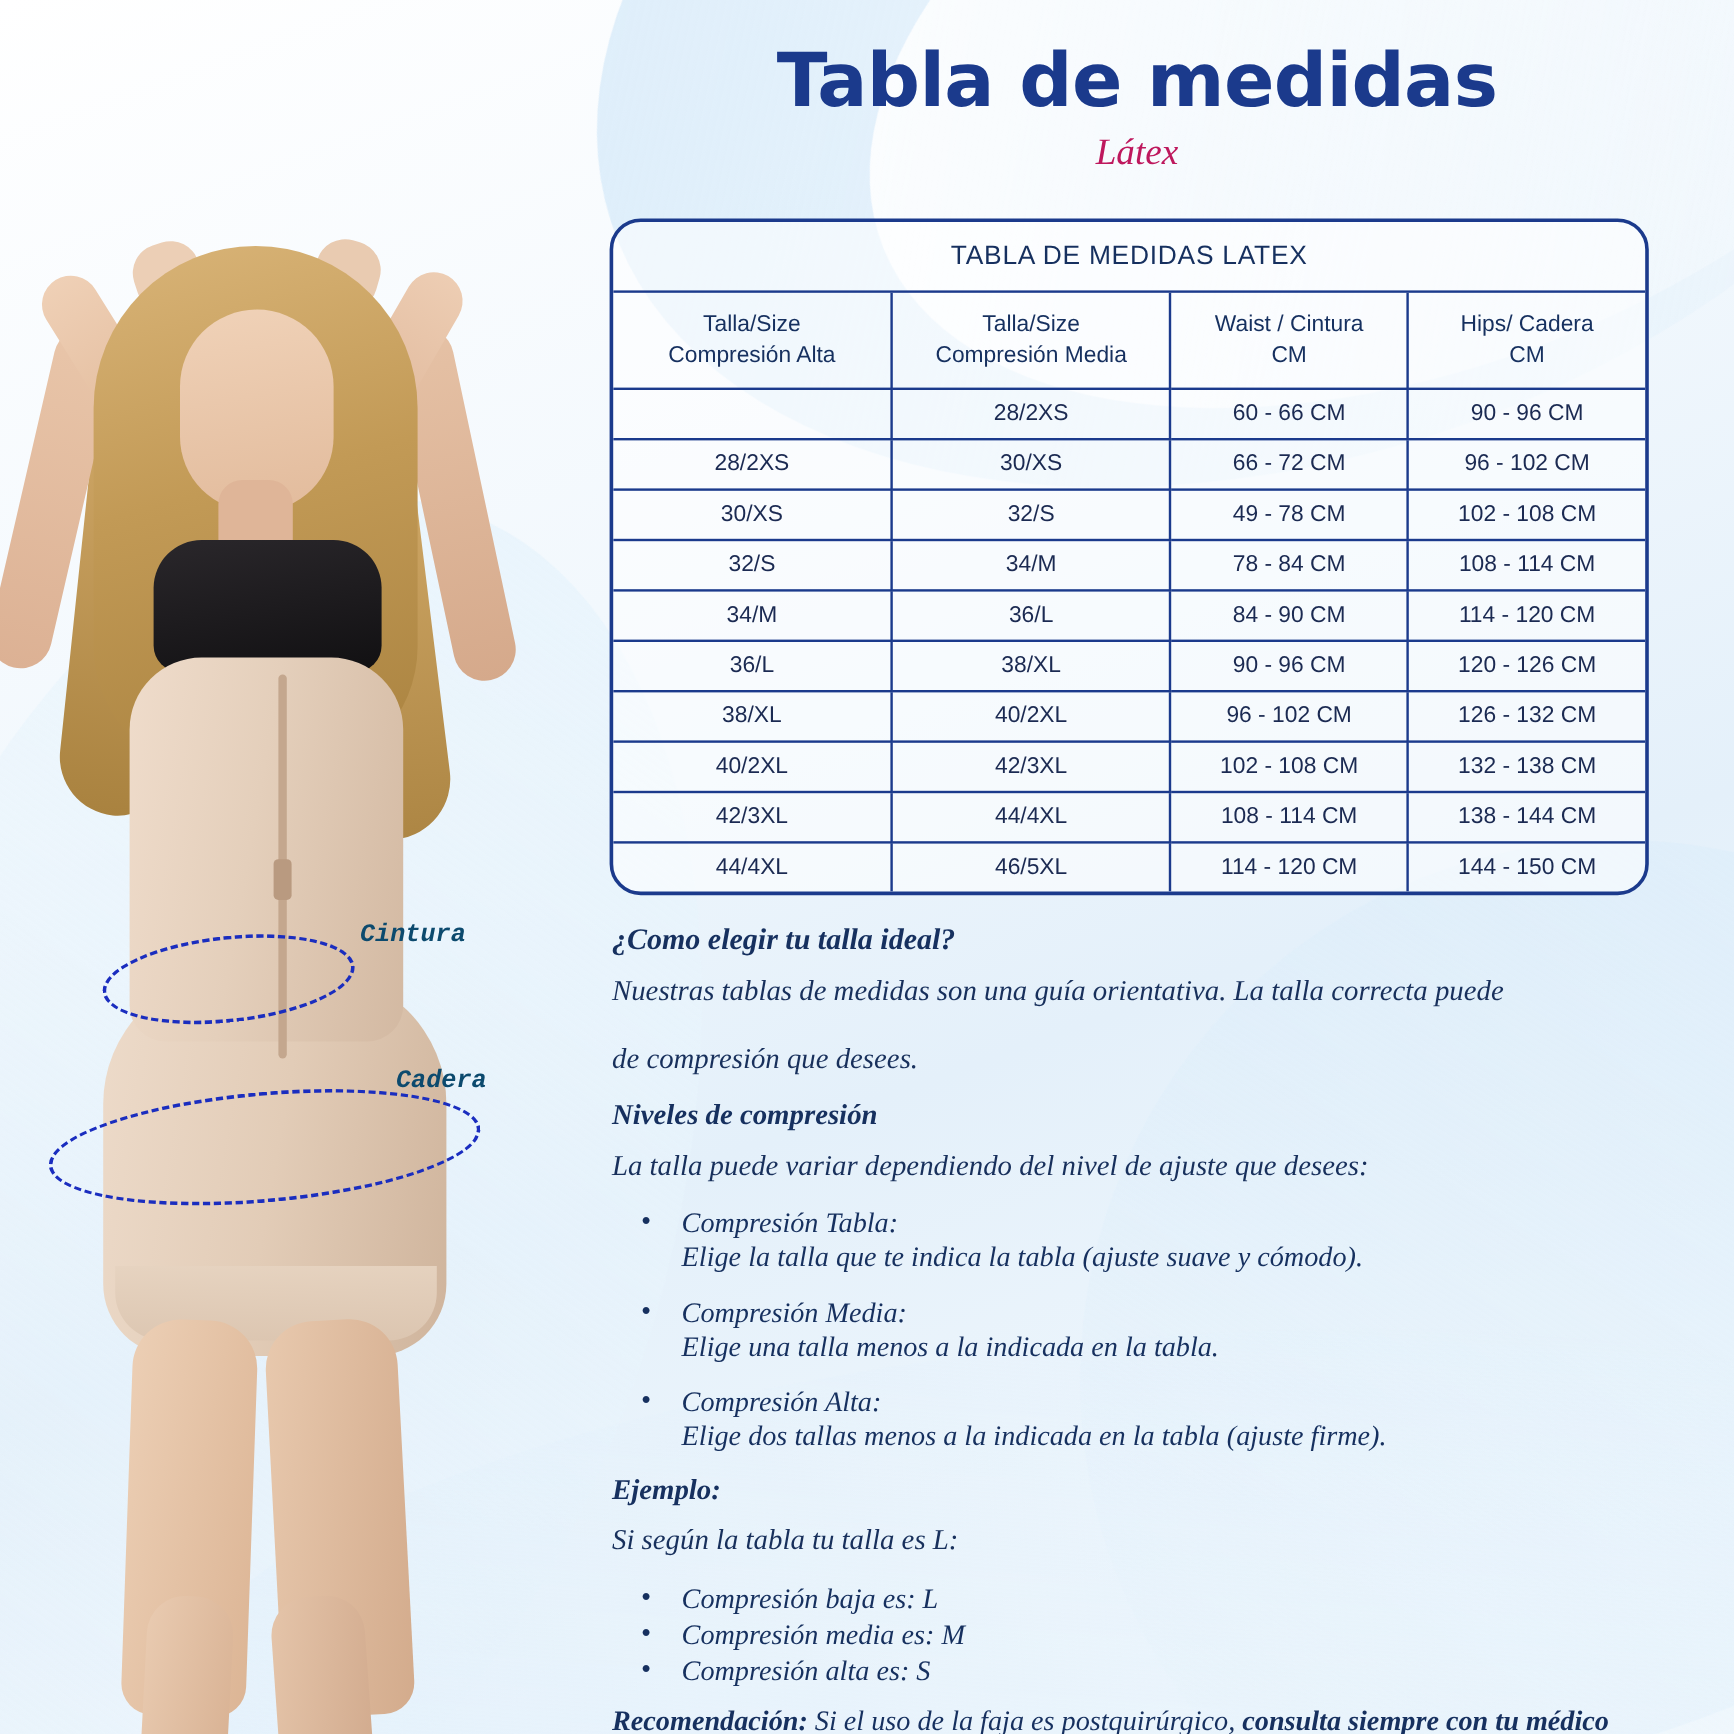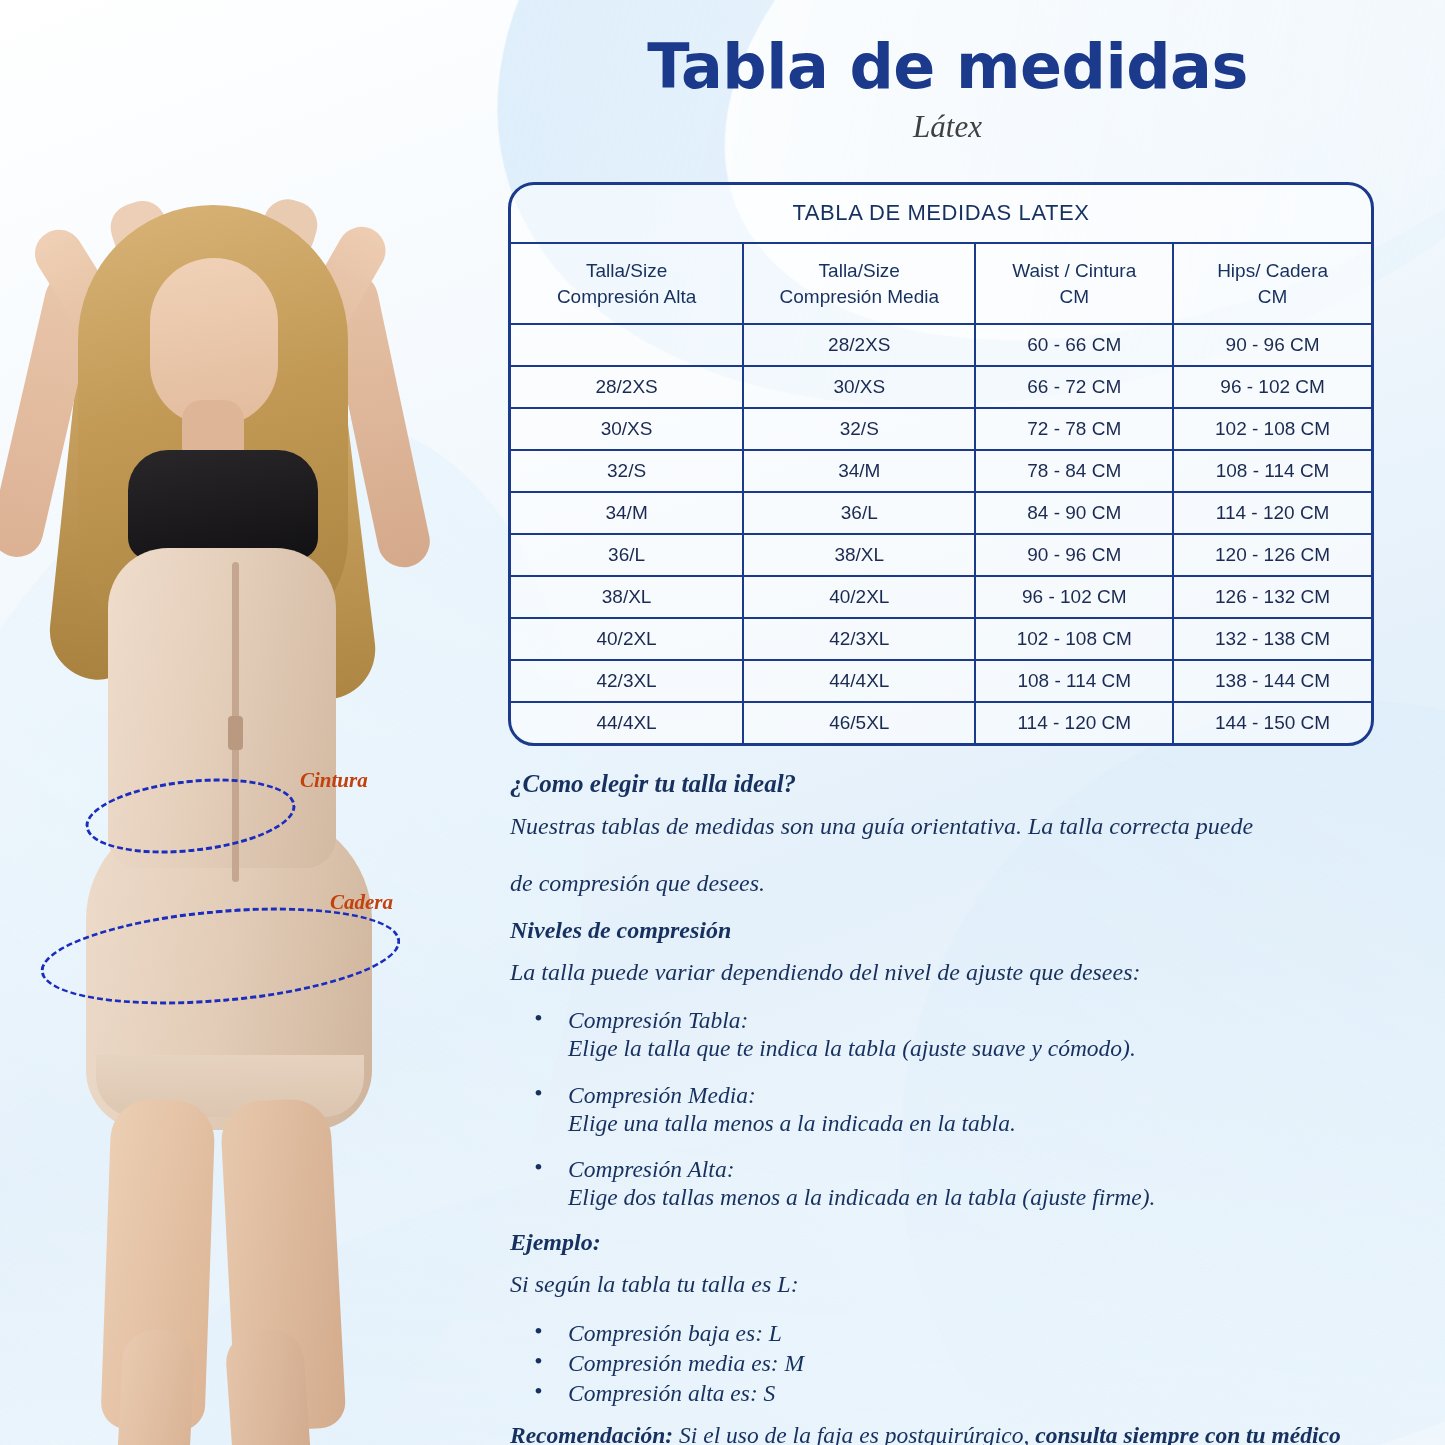--- a/index.html
+++ b/index.html
@@ -182,25 +182,25 @@
   #waist-ellipse {
     left: 85px; top: 630px; width: 205px; height: 66px;
     transform: rotate(-6deg);
   }
   #hip-ellipse {
     left: 40px; top: 760px; width: 355px; height: 86px;
     transform: rotate(-5deg);
   }
   .meas-label {
     position: absolute;
-    font-family: Liberation Serif, serif;
+    font-family: Liberation Mono, monospace;
     font-style: italic;
     font-weight: 700;
     font-size: 21px;
-    color: #c2410c;
+    color: #0c4a6e;
   }
   #waist-label { left: 300px; top: 618px; }
   #hip-label   { left: 330px; top: 740px; }
 
   
   #content {
     position: absolute;
     left: 450px; top: 0;
     width: 995px; height: 1445px;
   }
@@ -212,21 +212,21 @@
     font-size: 62px;
     color: #1b3a8c;
     margin: 30px 0 0 0;
     letter-spacing: -0.5px;
   }
   .subtitle {
     text-align: center;
     font-family: "Liberation Serif", serif;
     font-style: italic;
     font-size: 31px;
-    color: #404040;
+    color: #be185d;
     margin: 6px 0 0 0;
   }
 
   
   .table-card {
     position: absolute;
     left: 58px; top: 182px;
     width: 860px;
     border: 3px solid #1b3a8c;
     border-radius: 26px;
@@ -408,21 +408,21 @@
         </tr>
         <tr>
           <td>28/2XS</td>
           <td>30/XS</td>
           <td>66 - 72 CM</td>
           <td>96 - 102 CM</td>
         </tr>
         <tr>
           <td>30/XS</td>
           <td>32/S</td>
-          <td>72 - 78 CM</td>
+          <td>49 - 78 CM</td>
           <td>102 - 108 CM</td>
         </tr>
         <tr>
           <td>32/S</td>
           <td>34/M</td>
           <td>78 - 84 CM</td>
           <td>108 - 114 CM</td>
         </tr>
         <tr>
           <td>34/M</td>

